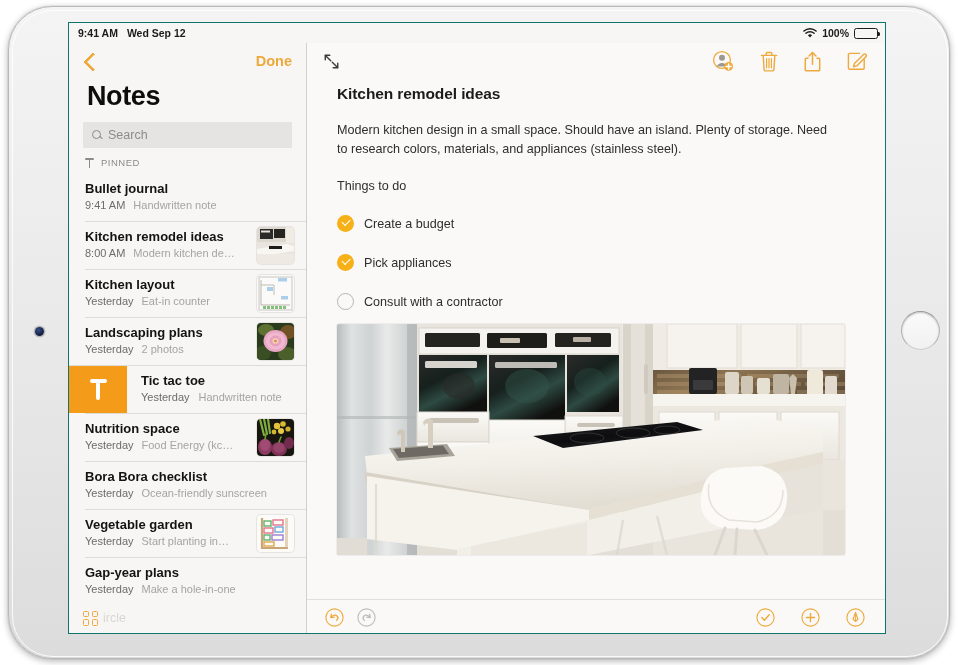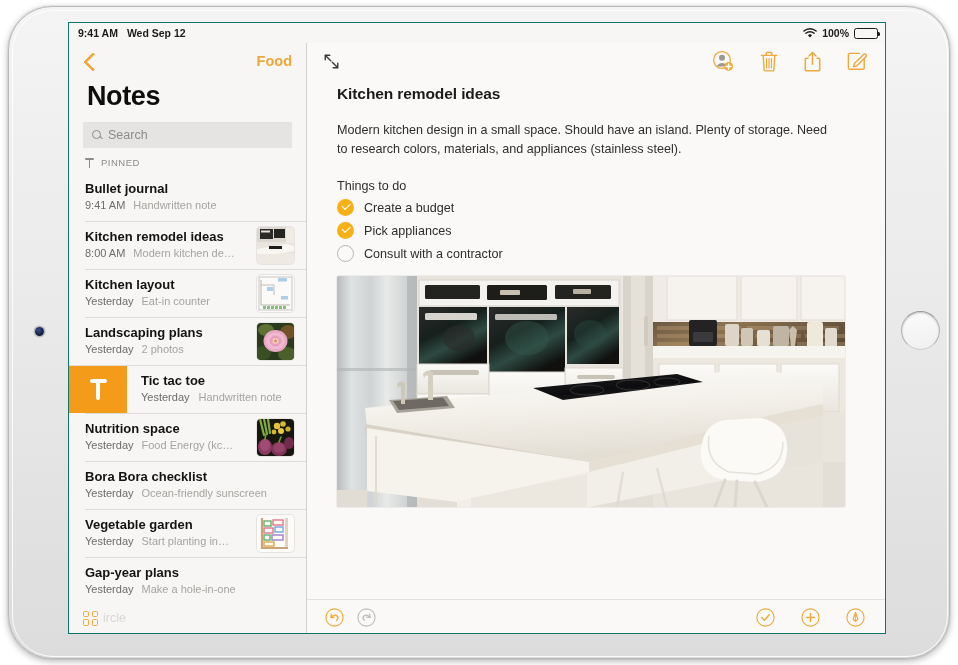--- a/index.html
+++ b/index.html
@@ -397,21 +397,21 @@
   }
   #todo-heading {
     font-size: 12.6px;
     color: #2e2e2e;
     margin-top: 20px;
   }
   .todo-row {
     display: flex;
     align-items: center;
     gap: 10px;
-    margin-top: 6px;
+    margin-top: 22px;
     cursor: pointer;
   }
   .checkbox {
     width: 17px; height: 17px;
     border-radius: 50%;
     flex: none;
     position: relative;
   }
   .checkbox.on { background: #f7b118; }
   .checkbox.on::after {
@@ -478,21 +478,21 @@
       </span>
     </div>
   </div>
 
   <div id="app-body">
 
     <div id="sidebar">
 
       <div id="sidebar-navbar">
         <div id="back-chevron"></div>
-        <div id="done-button">Food</div>
+        <div id="done-button">Done</div>
       </div>
 
       <div id="notes-title">Notes</div>
 
       <div id="search-wrap">
         <div id="search-field">
           <span class="mag-glass"></span>
           <span id="search-placeholder">Search</span>
         </div>
       </div>

